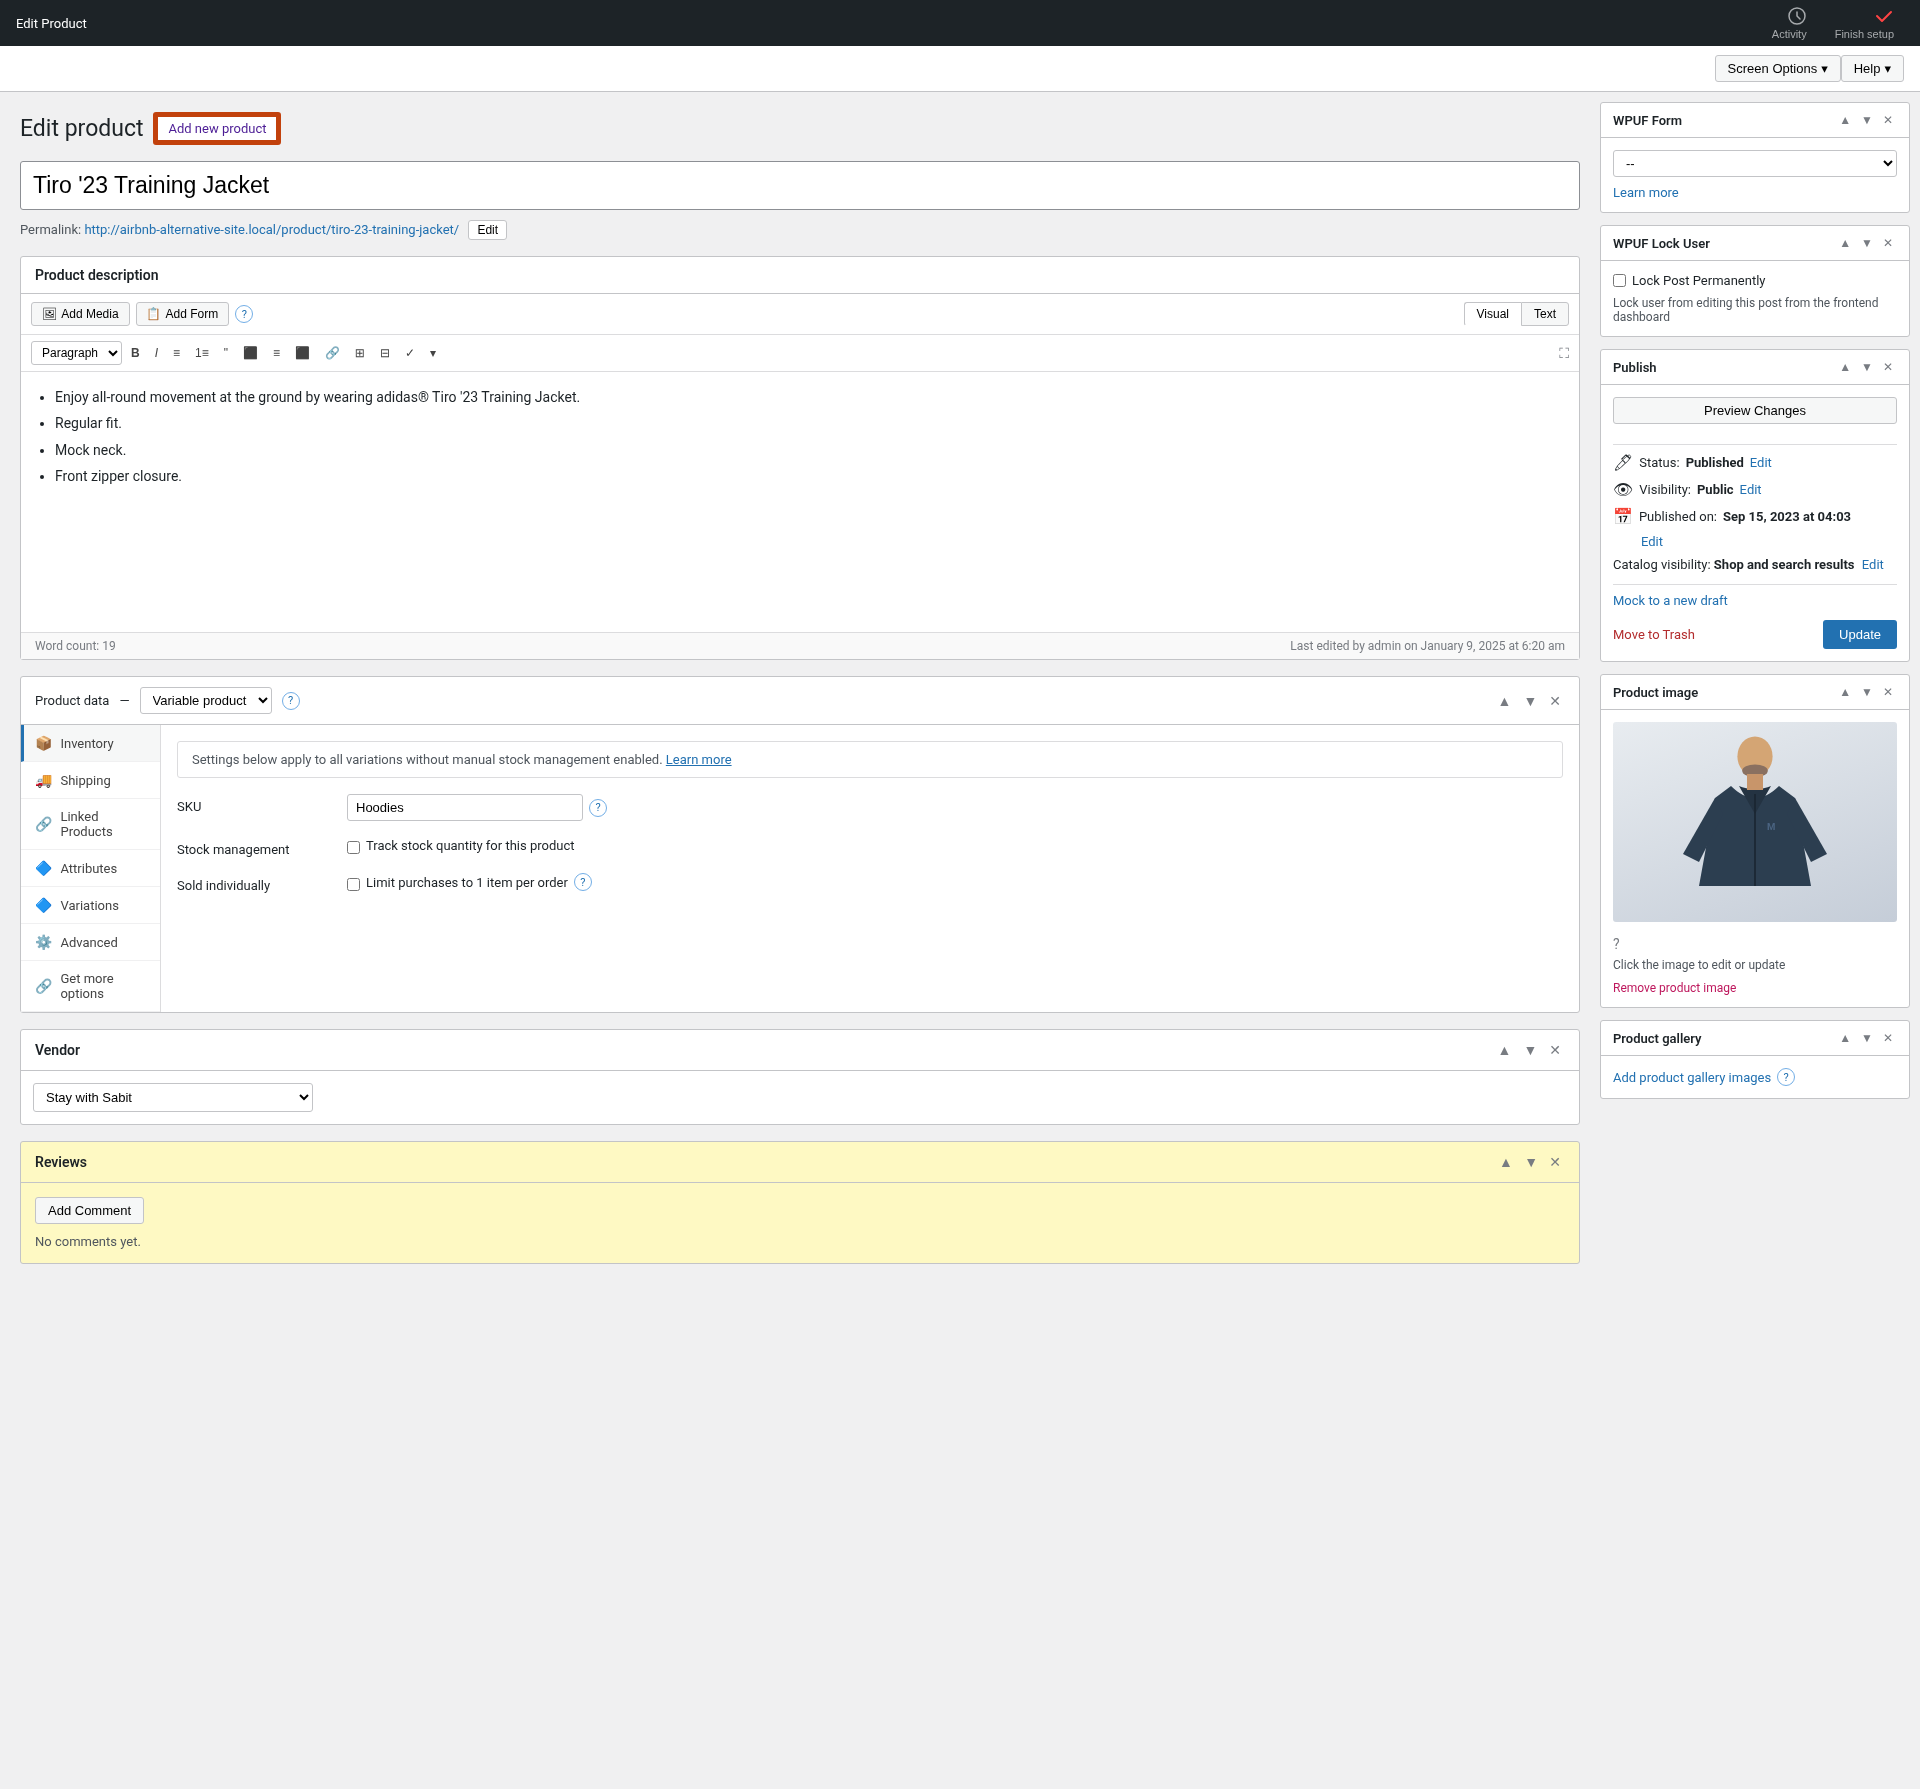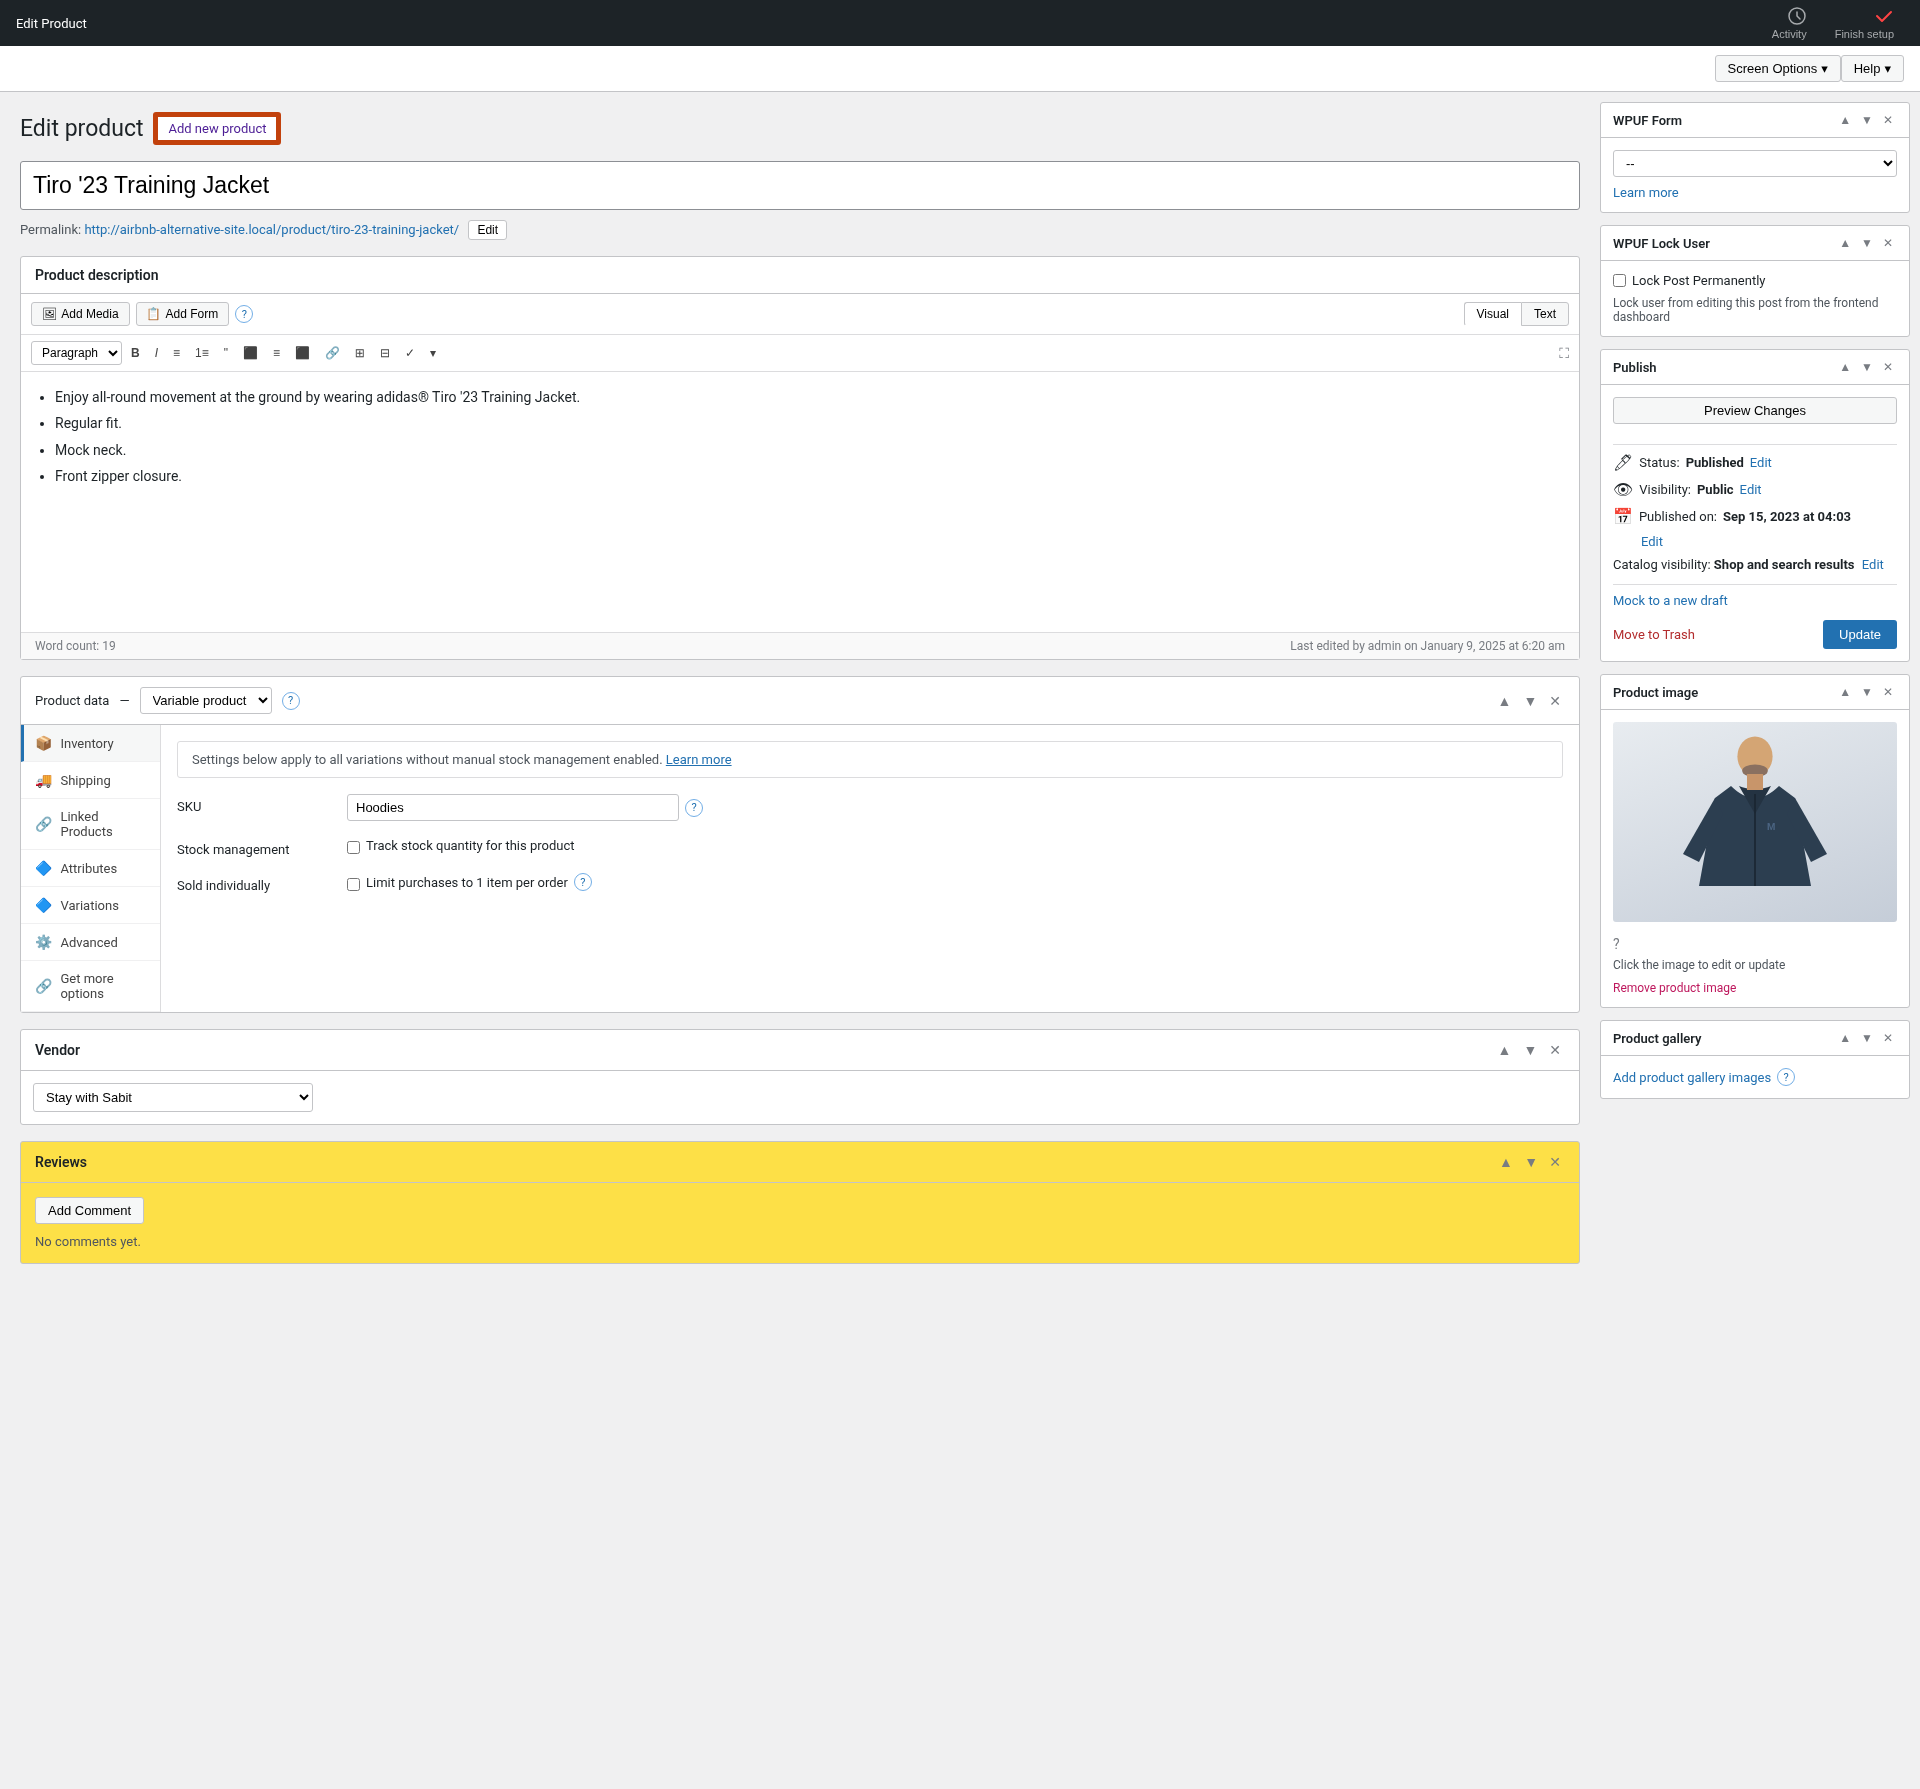--- a/index.html
+++ b/index.html
@@ -80,29 +80,29 @@
     .product-data-body { display: flex; min-height: 200px; }
     .product-tabs { width: 140px; border-right: 1px solid #dcdcde; padding: 0; }
     .product-tab { display: flex; align-items: center; gap: 8px; padding: 10px 14px; cursor: pointer; font-size: 13px; border-bottom: 1px solid #f0f0f1; color: #444; }
     .product-tab.active { background: #f6f7f7; border-left: 3px solid #2271b1; padding-left: 11px; }
     .product-tab-icon { font-size: 14px; }
     .product-panel { flex: 1; padding: 16px; }
     .panel-notice { background: #fff; border: 1px solid #dcdcde; border-radius: 3px; padding: 10px 14px; margin-bottom: 16px; font-size: 13px; color: #50575e; }
     .panel-notice a { color: #2271b1; }
     .form-field { display: flex; align-items: flex-start; gap: 10px; margin-bottom: 16px; }
     .form-field label { width: 160px; font-size: 13px; padding-top: 5px; color: #1d2327; flex-shrink: 0; }
-    .form-field input[type="text"] { border: 1px solid #c3c4c7; border-radius: 3px; padding: 5px 8px; font-size: 13px; width: 332px; }
+    .form-field input[type="text"] { border: 1px solid #c3c4c7; border-radius: 3px; padding: 5px 8px; font-size: 13px; width: 236px; }
     .form-field input[type="checkbox"] { margin-top: 4px; }
     .form-field .field-group { display: flex; align-items: center; gap: 6px; }
 
     
     .vendor-select { width: 280px; border: 1px solid #c3c4c7; border-radius: 3px; padding: 5px 8px; font-size: 13px; background: #fff; cursor: pointer; }
 
     
-    .reviews-box { background: #fde047; border: 1px solid #c3c4c7; border-radius: 3px; margin-bottom: 16px; }
+    .reviews-box { background: #fef9c3; border: 1px solid #c3c4c7; border-radius: 3px; margin-bottom: 16px; }
     .reviews-header { padding: 10px 14px; border-bottom: 1px solid #c3c4c7; display: flex; align-items: center; justify-content: space-between; }
     .reviews-header .title { font-weight: 600; font-size: 14px; }
     .reviews-body { padding: 14px; }
     .add-comment-btn { border: 1px solid #c3c4c7; background: #f6f7f7; border-radius: 3px; padding: 5px 12px; font-size: 13px; cursor: pointer; margin-bottom: 10px; }
     .no-comments { font-size: 13px; color: #50575e; }
 
     
     .sidebar-box { background: #fff; border: 1px solid #c3c4c7; border-radius: 3px; margin-bottom: 12px; }
     .sidebar-box-header { padding: 8px 12px; border-bottom: 1px solid #c3c4c7; display: flex; align-items: center; justify-content: space-between; }
     .sidebar-box-header .title { font-weight: 600; font-size: 13px; }

